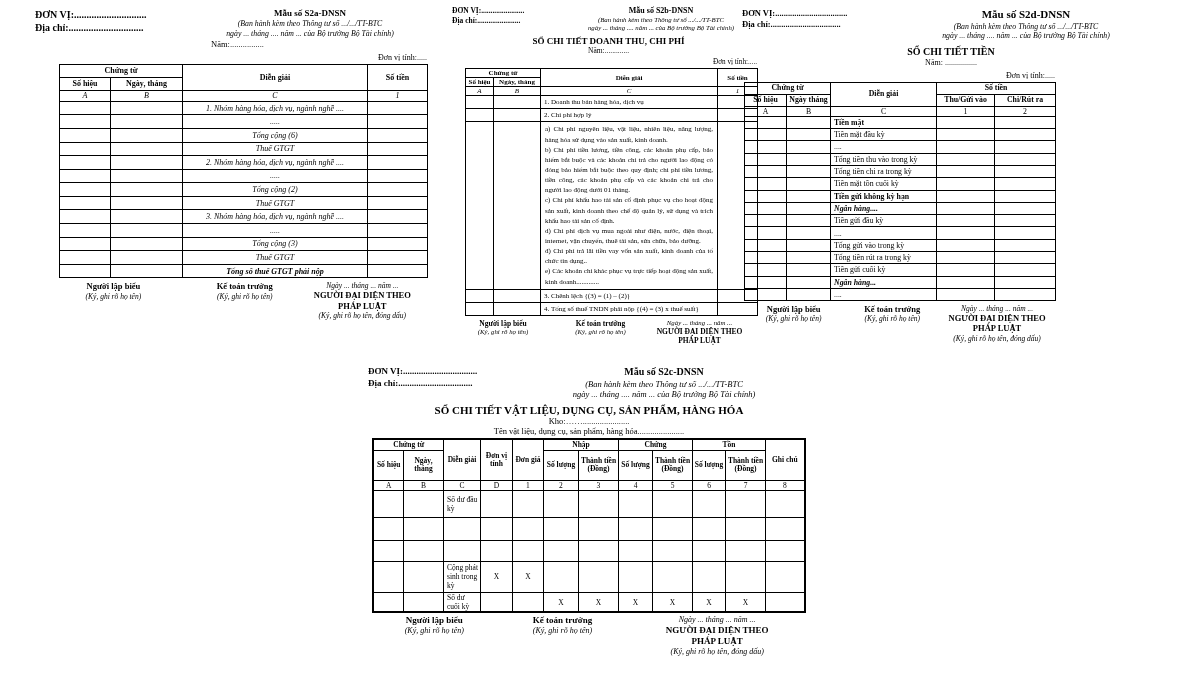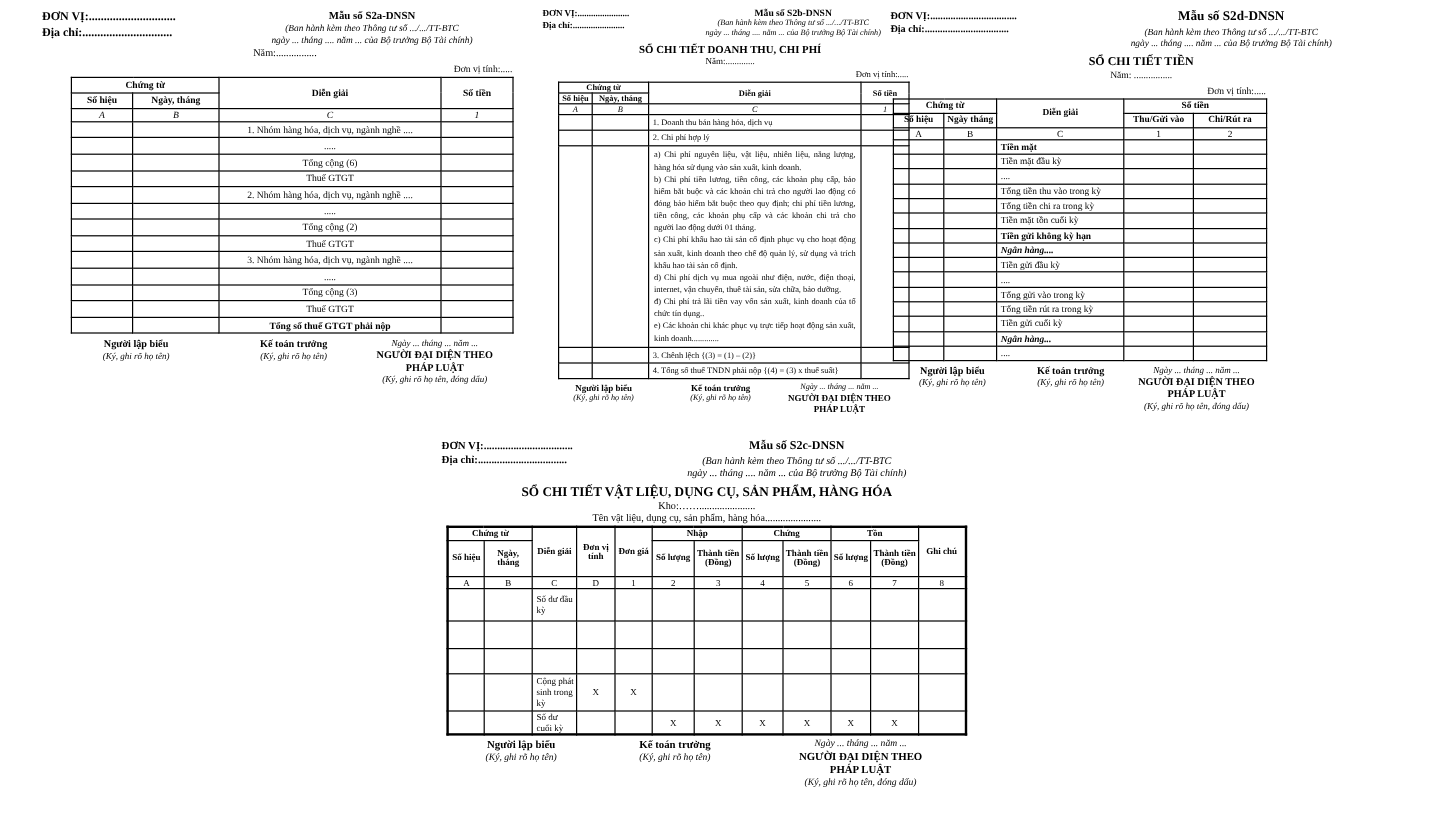--- a/index.html
+++ b/index.html
@@ -36,21 +36,21 @@
   #f-s2a { left:35px; top:8px; width:405px; font-size:8.5px; }
   #f-s2a .head-left { font-size:10px; width:145px; }
   #f-s2a .mau { font-size:9px; }
   #f-s2a .iss { font-size:7.8px; }
   #f-s2a .title { font-size:10.5px; margin-top:3px; }
   #f-s2a .sub { font-size:8.5px; }
   #f-s2a .dvt { font-size:8px; width:392px; margin:4px 0 2px; }
   #s2a-t { width:368px; margin-left:24px; font-size:8px; }
   #s2a-t th { height:13px; }
   #s2a-t .idx td { height:11px; }
-  #s2a-t tbody td { height:13.6px; }
+  #s2a-t tbody td { height:13.6px;font-style:italic; }
   #f-s2a .sig { width:392px; }
   #f-s2a .sigc:nth-child(1){width:40%;} #f-s2a .sigc:nth-child(2){width:27%;} #f-s2a .sigc:nth-child(3){width:33%;}
   #f-s2a .sname { font-size:8.5px; } #f-s2a .snote,#f-s2a .sdate { font-size:7.5px; }
 
   
   #f-s2b { left:452px; top:6px; width:313px; font-size:7.5px; }
   #f-s2b .head-left { font-size:7.5px; width:105px; }
   #f-s2b .mau { font-size:8px; }
   #f-s2b .iss { font-size:6.8px; }
   #f-s2b .title { font-size:9px; margin-top:3px; }

